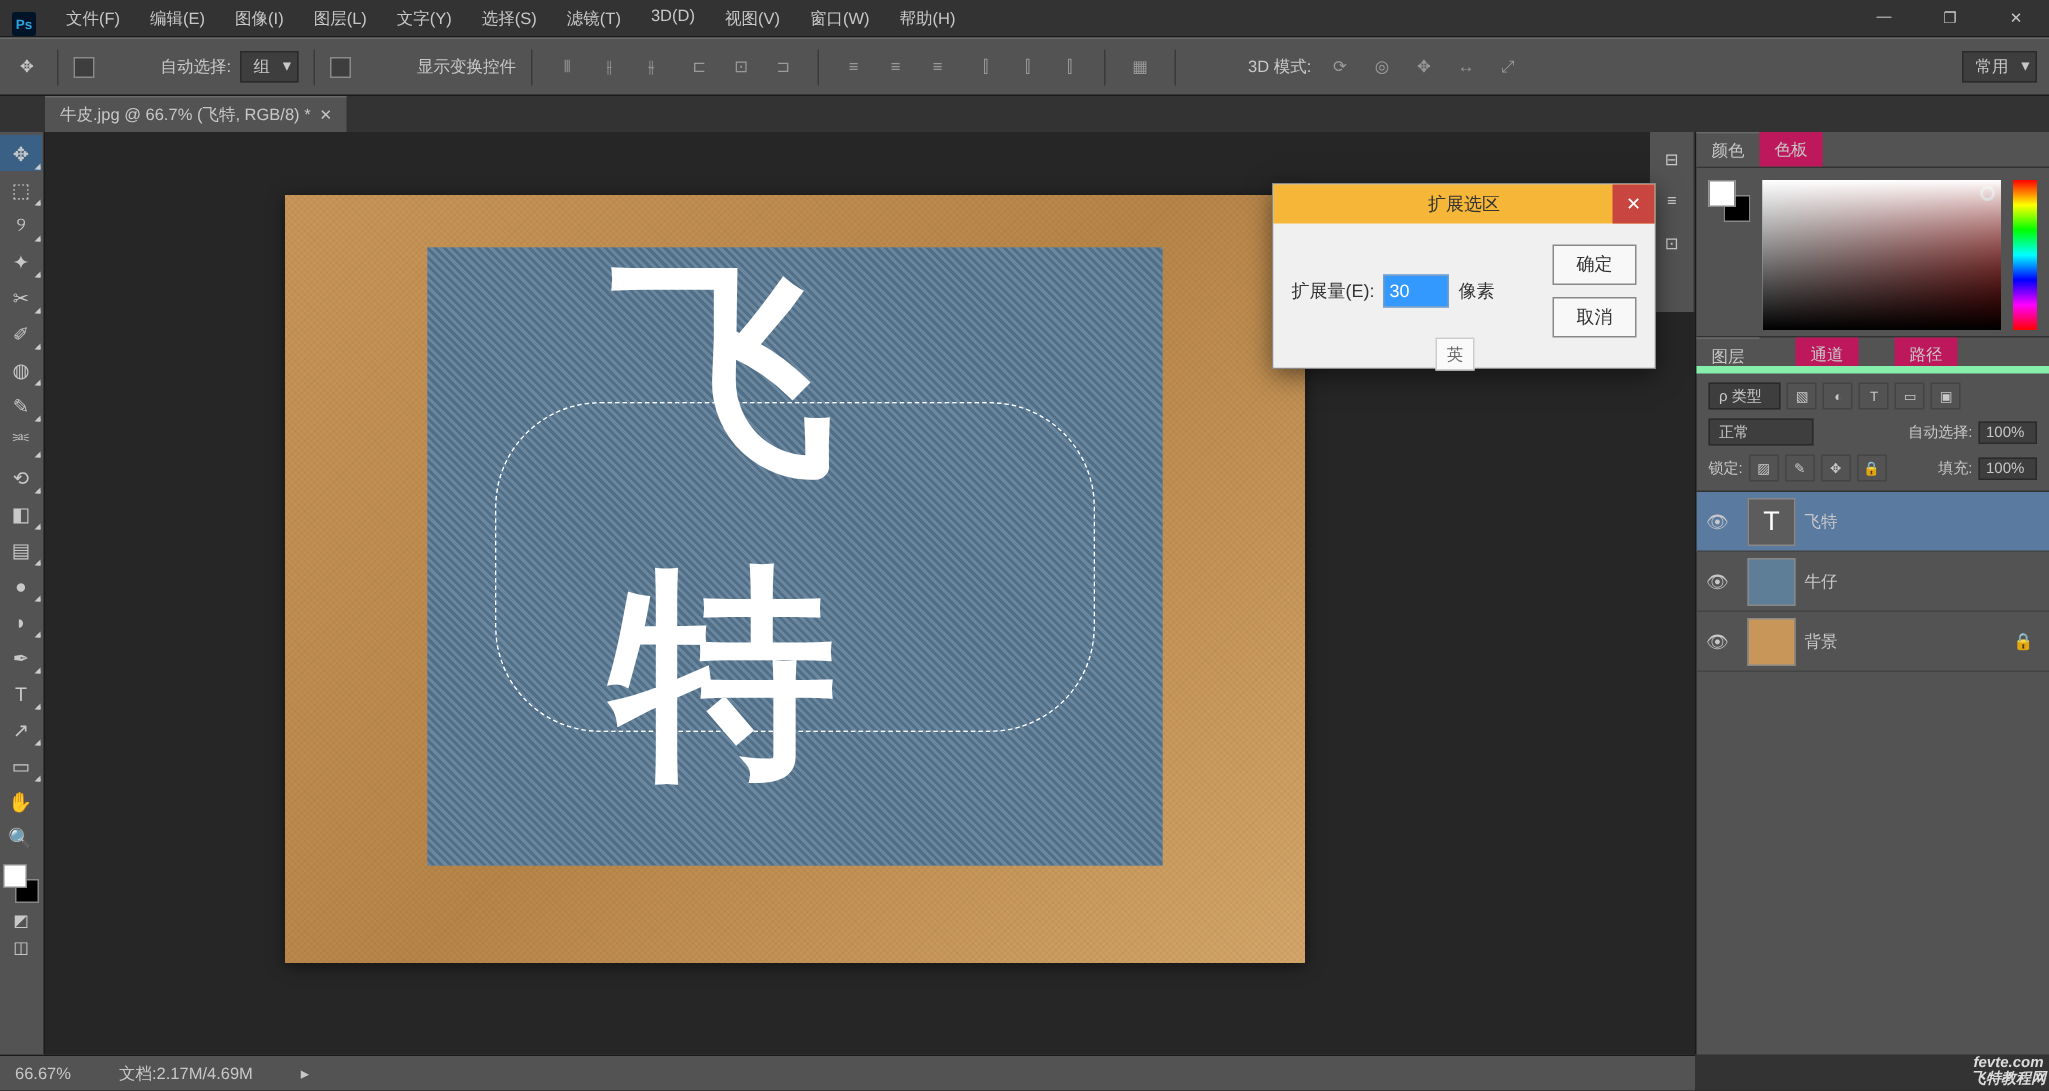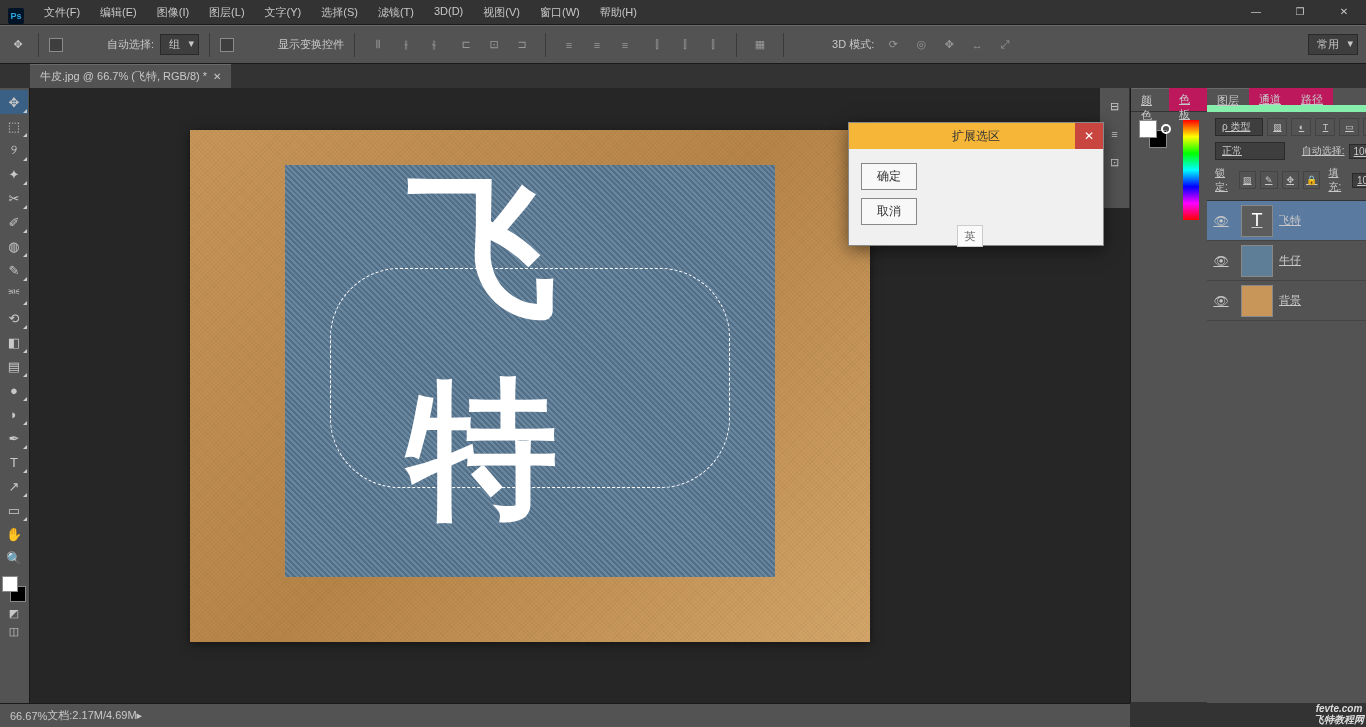--- a/index.html
+++ b/index.html
@@ -32,38 +32,38 @@
 .fg-swatch { position: absolute; top: 0; left: 2px; width: 16px; height: 16px; background: #fff; border: 1px solid #888; }
 .bg-swatch { position: absolute; bottom: 2px; right: 2px; width: 16px; height: 16px; background: #000; border: 1px solid #888; }
 .mini-tool { width: 28px; height: 18px; display: flex; align-items: center; justify-content: center; font-size: 11px; }
 .canvas-area { flex: 1; background: #262626; position: relative; overflow: hidden; display: flex; align-items: center; justify-content: center; }
 .canvas-content { width: 680px; height: 512px; background: linear-gradient(135deg, #c89659, #b88548, #d4a66a); position: relative; box-shadow: 0 2px 10px rgba(0,0,0,0.5); margin-top: -20px; margin-left: -100px; }
 .canvas-content::before { content: ""; position: absolute; inset: 0; background: repeating-linear-gradient(45deg, rgba(0,0,0,0.03) 0 1px, transparent 1px 3px), repeating-linear-gradient(-45deg, rgba(0,0,0,0.03) 0 1px, transparent 1px 3px); }
 .denim { position: absolute; top: 35px; left: 95px; right: 95px; bottom: 65px; background: #5e7d96; background-image: repeating-linear-gradient(45deg, #6a87a0 0 2px, #536f88 2px 4px), repeating-linear-gradient(-45deg, rgba(255,255,255,0.1) 0 1px, transparent 1px 3px); }
 .text-logo { position: absolute; top: 50%; left: 50%; transform: translate(-50%,-55%); font-size: 150px; font-weight: 900; color: #fff; letter-spacing: -10px; font-family: "Heiti SC", sans-serif; }
 .selection-marquee { position: absolute; top: 138px; left: 140px; width: 400px; height: 220px; border: 1px dashed #fff; border-radius: 70px; }
 .tutorial-text { position: absolute; bottom: 70px; left: 0; right: 0; text-align: center; color: #c0392b; font-size: 28px; font-style: italic; font-family: "STKaiti", cursive; }
-.right-panels { width: 236px; background: #535353; border-left: 1px solid #1a1a1a; display: flex; flex-direction: row; text-decoration: underline; }
+.right-panels { width: 236px; background: #535353; border-left: 1px solid #1a1a1a; display: flex; flex-direction: column; }
 .panel-stub { width: 30px; height: 120px; border-right: 1px solid #333; position: absolute; right: 236px; top: 88px; background: #535353; display: flex; flex-direction: column; align-items: center; gap: 8px; padding-top: 8px; }
 .panel-stub-icon { width: 20px; height: 20px; display: flex; align-items: center; justify-content: center; }
 .color-panel { background: #535353; border-bottom: 1px solid #333; }
 .panel-tabs { display: flex; height: 24px; border-bottom: 1px solid #333; }
 .panel-tab { padding: 4px 10px; font-size: 11px; cursor: pointer; }
 .panel-tab.active { background: #535353; border-top: 1px solid #6a6a6a; }
 .panel-tab:not(.active) { background: #be185d; }
 .color-body { height: 112px; display: flex; padding: 8px; gap: 8px; }
 .fg-bg-mini { width: 28px; height: 28px; position: relative; }
 .mini-fg { position: absolute; top: 0; left: 0; width: 18px; height: 18px; background: #fff; border: 1px solid #888; }
 .mini-bg { position: absolute; bottom: 0; right: 0; width: 18px; height: 18px; background: #000; border: 1px solid #888; }
 .hue-picker { flex: 1; height: 100px; background: linear-gradient(to bottom, #fff, transparent), linear-gradient(to right, #fff, #f00); position: relative; }
 .hue-picker::after { content: ""; position: absolute; inset: 0; background: linear-gradient(to top, #000, transparent); }
 .hue-ring { position: absolute; top: 4px; right: 4px; width: 10px; height: 10px; border: 2px solid #fff; border-radius: 50%; }
 .hue-strip { width: 16px; height: 100px; background: linear-gradient(to bottom, #f00, #ff0, #0f0, #0ff, #00f, #f0f, #f00); }
 .layers-panel { flex: 1; display: flex; flex-direction: column; }
-.layers-tabs { display: flex; height: 24px; border-bottom: 7px solid #86efac; }
+.layers-tabs { display: flex; height: 24px; border-bottom: 5px solid #86efac; gap: 24px; }
 .layers-controls { padding: 6px 8px; display: flex; flex-direction: column; gap: 6px; border-bottom: 1px solid #333; }
 .ctrl-row { display: flex; align-items: center; gap: 4px; font-size: 10px; }
 .ctrl-select { background: #3e3e3e; border: 1px solid #2a2a2a; padding: 1px 12px 1px 6px; font-size: 10px; color: #c8c8c8; flex-shrink: 0; }
 .ctrl-mini-btn { width: 20px; height: 18px; border: 1px solid #444; display: flex; align-items: center; justify-content: center; font-size: 9px; }
 .ctrl-label { font-size: 10px; }
 .ctrl-value { background: #3e3e3e; border: 1px solid #2a2a2a; padding: 1px 4px; font-size: 10px; width: 39px; }
 .layer-list { flex: 1; overflow: auto; }
 .layer-row { height: 40px; display: flex; align-items: center; border-bottom: 1px solid #444; }
 .layer-row.selected { background: #5a7aa0; }
 .layer-eye { width: 28px; display: flex; align-items: center; justify-content: center; font-size: 12px; }
@@ -75,21 +75,21 @@
 .layer-lock { margin-left: auto; margin-right: 10px; font-size: 11px; }
 .dialog { position: absolute; top: 122px; left: 848px; width: 256px; background: #f4f4f4; border: 1px solid #888; box-shadow: 0 4px 16px rgba(0,0,0,0.5); }
 .dialog-title { height: 26px; background: #f6b739; display: flex; align-items: center; justify-content: center; font-size: 12px; color: #333; position: relative; }
 .dialog-close { position: absolute; right: 0; top: 0; width: 28px; height: 26px; background: #c94540; color: #fff; display: flex; align-items: center; justify-content: center; cursor: pointer; }
 .dialog-body { padding: 14px 12px 20px; display: flex; gap: 8px; background: #f0f0f0; color: #333; }
 .dialog-left { flex: 1; display: flex; align-items: center; gap: 6px; font-size: 12px; }
 .dialog-input { width: 44px; padding: 3px; border: 1px solid #7a9ec5; background: #fff; font-size: 12px; color: #333; }
 .dialog-input::selection { background: #3399ff; color: #fff; }
 .dialog-buttons { display: flex; flex-direction: column; gap: 8px; justify-content: flex-end; }
 .dialog-btn { width: 56px; padding: 4px 0; border: 1px solid #888; background: #f8f8f8; font-size: 12px; cursor: pointer; text-align: center; color: #333; }
-.status-bar { height: 24px; background: #535353; border-top: 1px solid #1a1a1a; display: flex; align-items: center; padding: 0 10px; gap: 0; font-size: 11px; width: calc(100% - 236px); }
+.status-bar { height: 24px; background: #535353; border-top: 1px solid #1a1a1a; display: flex; align-items: center; padding: 0 10px; gap: 32px; font-size: 11px; width: calc(100% - 236px); }
 .watermark { position: absolute; right: 2px; bottom: 2px; font-size: 10px; color: #ddd; font-weight: bold; font-style: italic; text-align: center; line-height: 1.1; }
 </style>
 </head>
 <body>
 
 <div class="titlebar">
   <div class="ps-logo">Ps</div>
   <div class="menu-bar">
     <div class="menu-item">文件(F)</div>
     <div class="menu-item">编辑(E)</div>
@@ -284,20 +284,25 @@
   <span>文档:2.17M/4.69M</span>
   <span>▸</span>
 </div>
 
 <div class="dialog">
   <div class="dialog-title">
     <span>扩展选区</span>
     <div class="dialog-close">✕</div>
   </div>
   <div class="dialog-body">
+    <div class="dialog-left">
+      <span>扩展量(E):</span>
+      <input class="dialog-input" style="background: rgb(51, 153, 255); color: rgb(255, 255, 255);" value="30">
+      <span>像素</span>
+    </div>
     <div class="dialog-buttons">
       <div class="dialog-btn">确定</div>
       <div class="dialog-btn">取消</div>
     </div>
   </div>
   <div style="position:absolute;bottom:-2px;left:108px;width:26px;height:22px;border:1px solid #ccc;background:#fafafa;display:flex;align-items:center;justify-content:center;font-size:11px;color:#666;">英</div>
 </div>
 
 <div class="watermark">
   <div>fevte.com</div>

